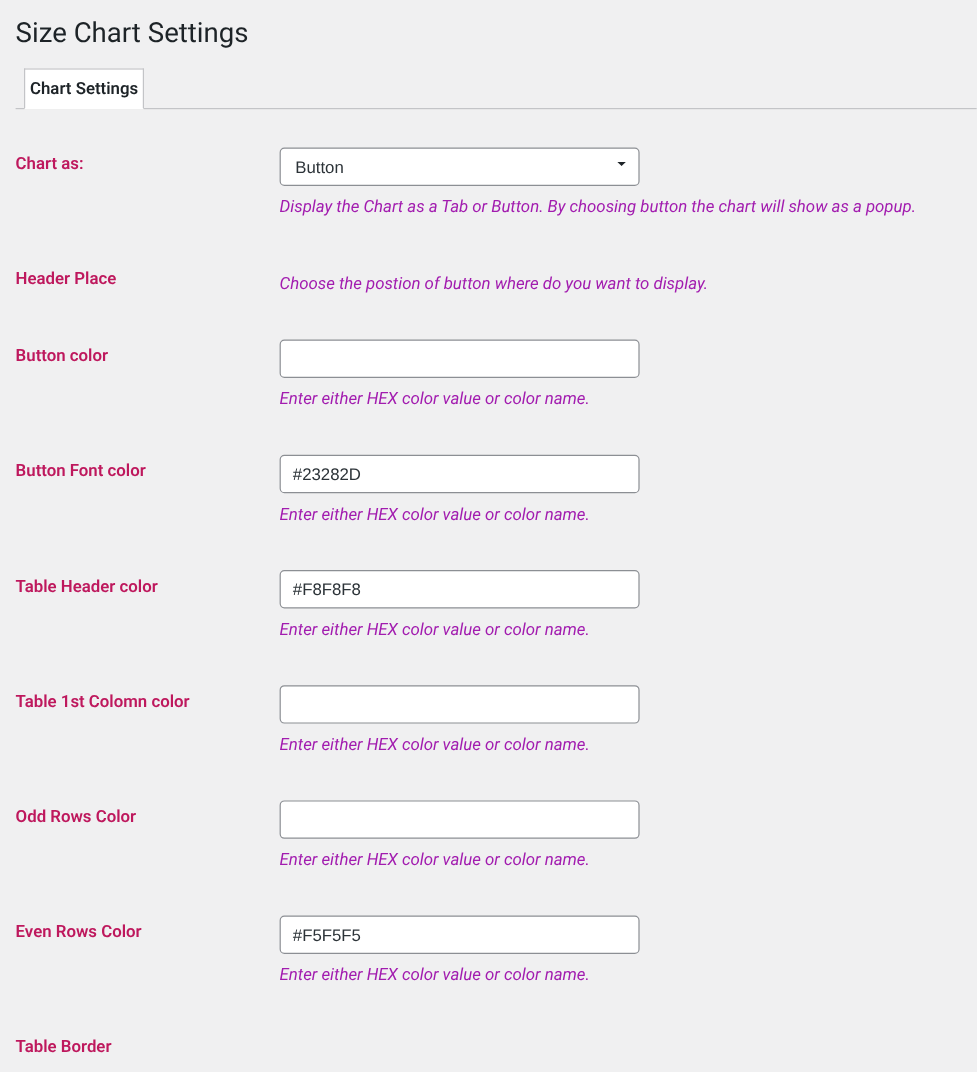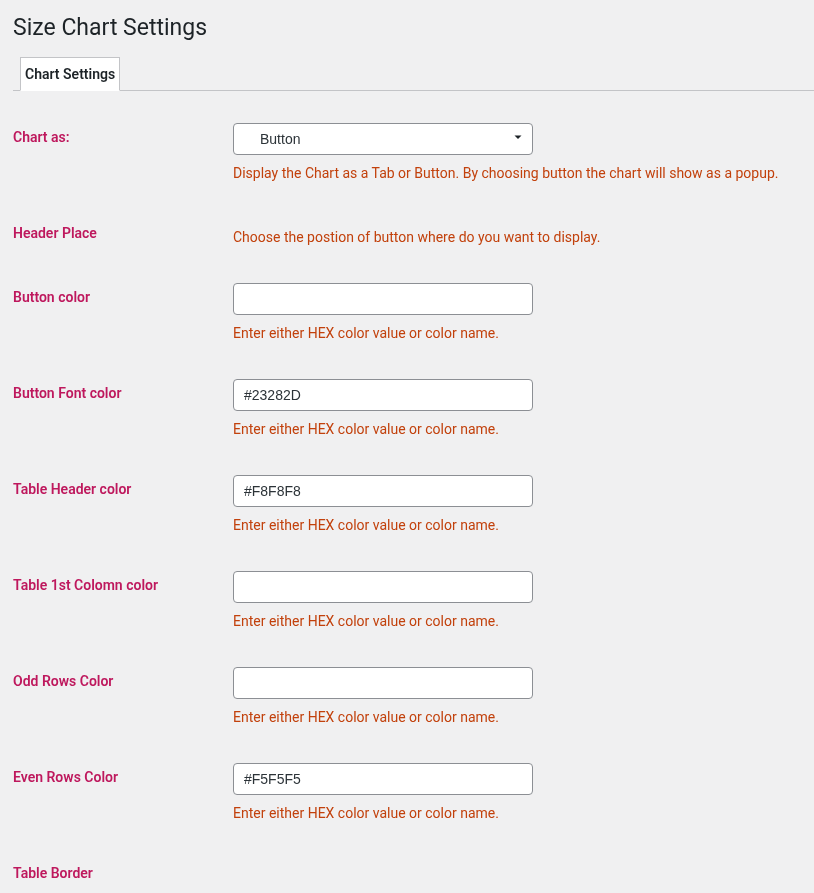--- a/index.html
+++ b/index.html
@@ -59,21 +59,21 @@
     .select-wrap {
       position: relative;
       width: 300px;
     }
     .select-field {
       width: 300px;
       height: 32px;
       background: #fff;
       border: 1px solid #8c8f94;
       border-radius: 4px;
-      padding: 0 30px 0 26px;
+      padding: 0 30px 0 12px;
       font-size: 14px;
       color: #2c3338;
       appearance: none;
       -webkit-appearance: none;
       cursor: pointer;
     }
     .chevron {
       position: absolute;
       right: 8px;
       top: 50%;
@@ -85,21 +85,22 @@
       height: 32px;
       background: #fff;
       border: 1px solid #8c8f94;
       border-radius: 4px;
       padding: 12px 10px;
       font-size: 14px;
       color: #2c3338;
     }
     .help-text {
       margin-top: 10px;
-      color: #c2410c;
+      font-style: italic;
+      color: #a21caf;
       font-size: 14px;
     }
   </style>
 </head>
 <body>
 
 <h1 class="page-title">Size Chart Settings</h1>
 
 <div class="tab-wrapper">
   <div class="tab">Chart Settings</div>

